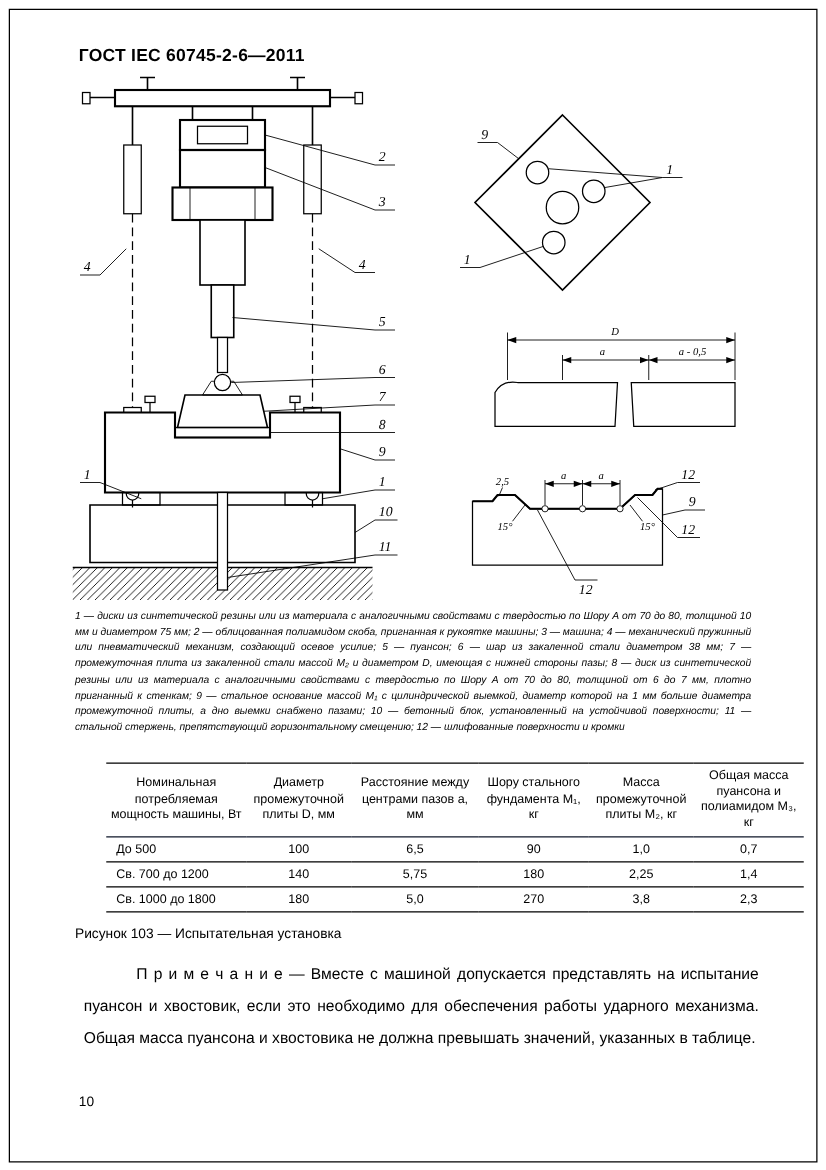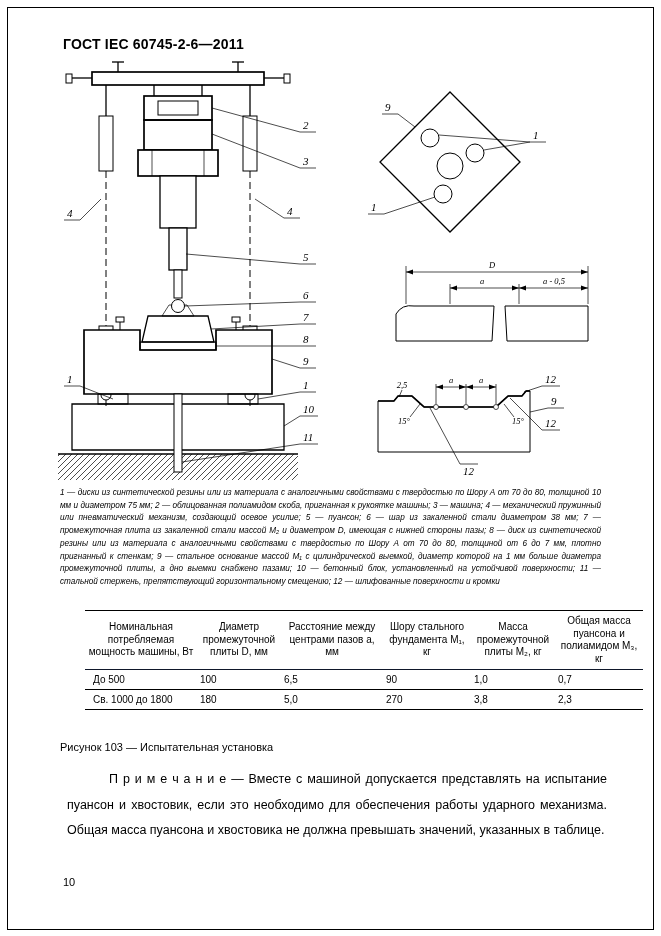--- a/index.html
+++ b/index.html
@@ -3,21 +3,21 @@
 <meta charset="utf-8">
 <style>
   html,body{margin:0;padding:0;background:#fff;}
   body{width:661px;height:936px;position:relative;font-family:"Liberation Sans",sans-serif;color:#000;}
   .frame{position:absolute;left:7px;top:7px;width:645px;height:921px;border:1px solid #000;}
   .hdr{position:absolute;left:63px;top:36px;font-size:14px;font-weight:bold;letter-spacing:.2px;}
   .figwrap{position:absolute;left:58px;top:54px;width:540px;height:428px;}
   .legend{position:absolute;left:60px;top:487px;width:541px;font:italic 8.2px "Liberation Sans",sans-serif;line-height:1.55;text-align:justify;margin:0;}
   table.spec{position:absolute;left:85px;top:610px;width:558px;border-collapse:collapse;font-size:10px;border-top:1px solid #000;border-bottom:1px solid #000;}
   table.spec th{font-weight:normal;text-align:center;vertical-align:middle;padding:4px 3px;border-bottom:1px solid #0f172a;line-height:1.25;}
-  table.spec td{text-align:left;vertical-align:middle;padding:4px 3px;border-bottom:1px solid #000;}
+  table.spec td{text-align:center;vertical-align:middle;padding:4px 3px;border-bottom:1px solid #000;}
   table.spec td:first-child{text-align:left;padding-left:8px;}
   .caption{position:absolute;left:60px;top:741px;width:545px;text-align:left;font-size:11px;margin:0;}
   .note{position:absolute;left:63px;top:763px;width:540px;font-size:12.5px;line-height:2.05;text-align:justify;text-indent:42px;margin:4px;}
   .pgnum{position:absolute;left:63px;top:876px;font-size:11px;}
   
   .s07{stroke:#000;stroke-width:.7;fill:none}
   .s10{stroke:#000;stroke-width:1;fill:none}
   .s12{stroke:#000;stroke-width:1.3;fill:none}
   .s15{stroke:#000;stroke-width:1.7;fill:none}
   .wf{fill:#fff}
@@ -258,20 +258,28 @@
   <tbody>
     <tr>
       <td>До 500</td>
       <td>100</td>
       <td>6,5</td>
       <td>90</td>
       <td>1,0</td>
       <td>0,7</td>
     </tr>
     <tr>
+      <td>Св. 700 до 1200</td>
+      <td>140</td>
+      <td>5,75</td>
+      <td>180</td>
+      <td>2,25</td>
+      <td>1,4</td>
+    </tr>
+    <tr>
       <td>Св. 1000 до 1800</td>
       <td>180</td>
       <td>5,0</td>
       <td>270</td>
       <td>3,8</td>
       <td>2,3</td>
     </tr>
   </tbody>
 </table>
 

